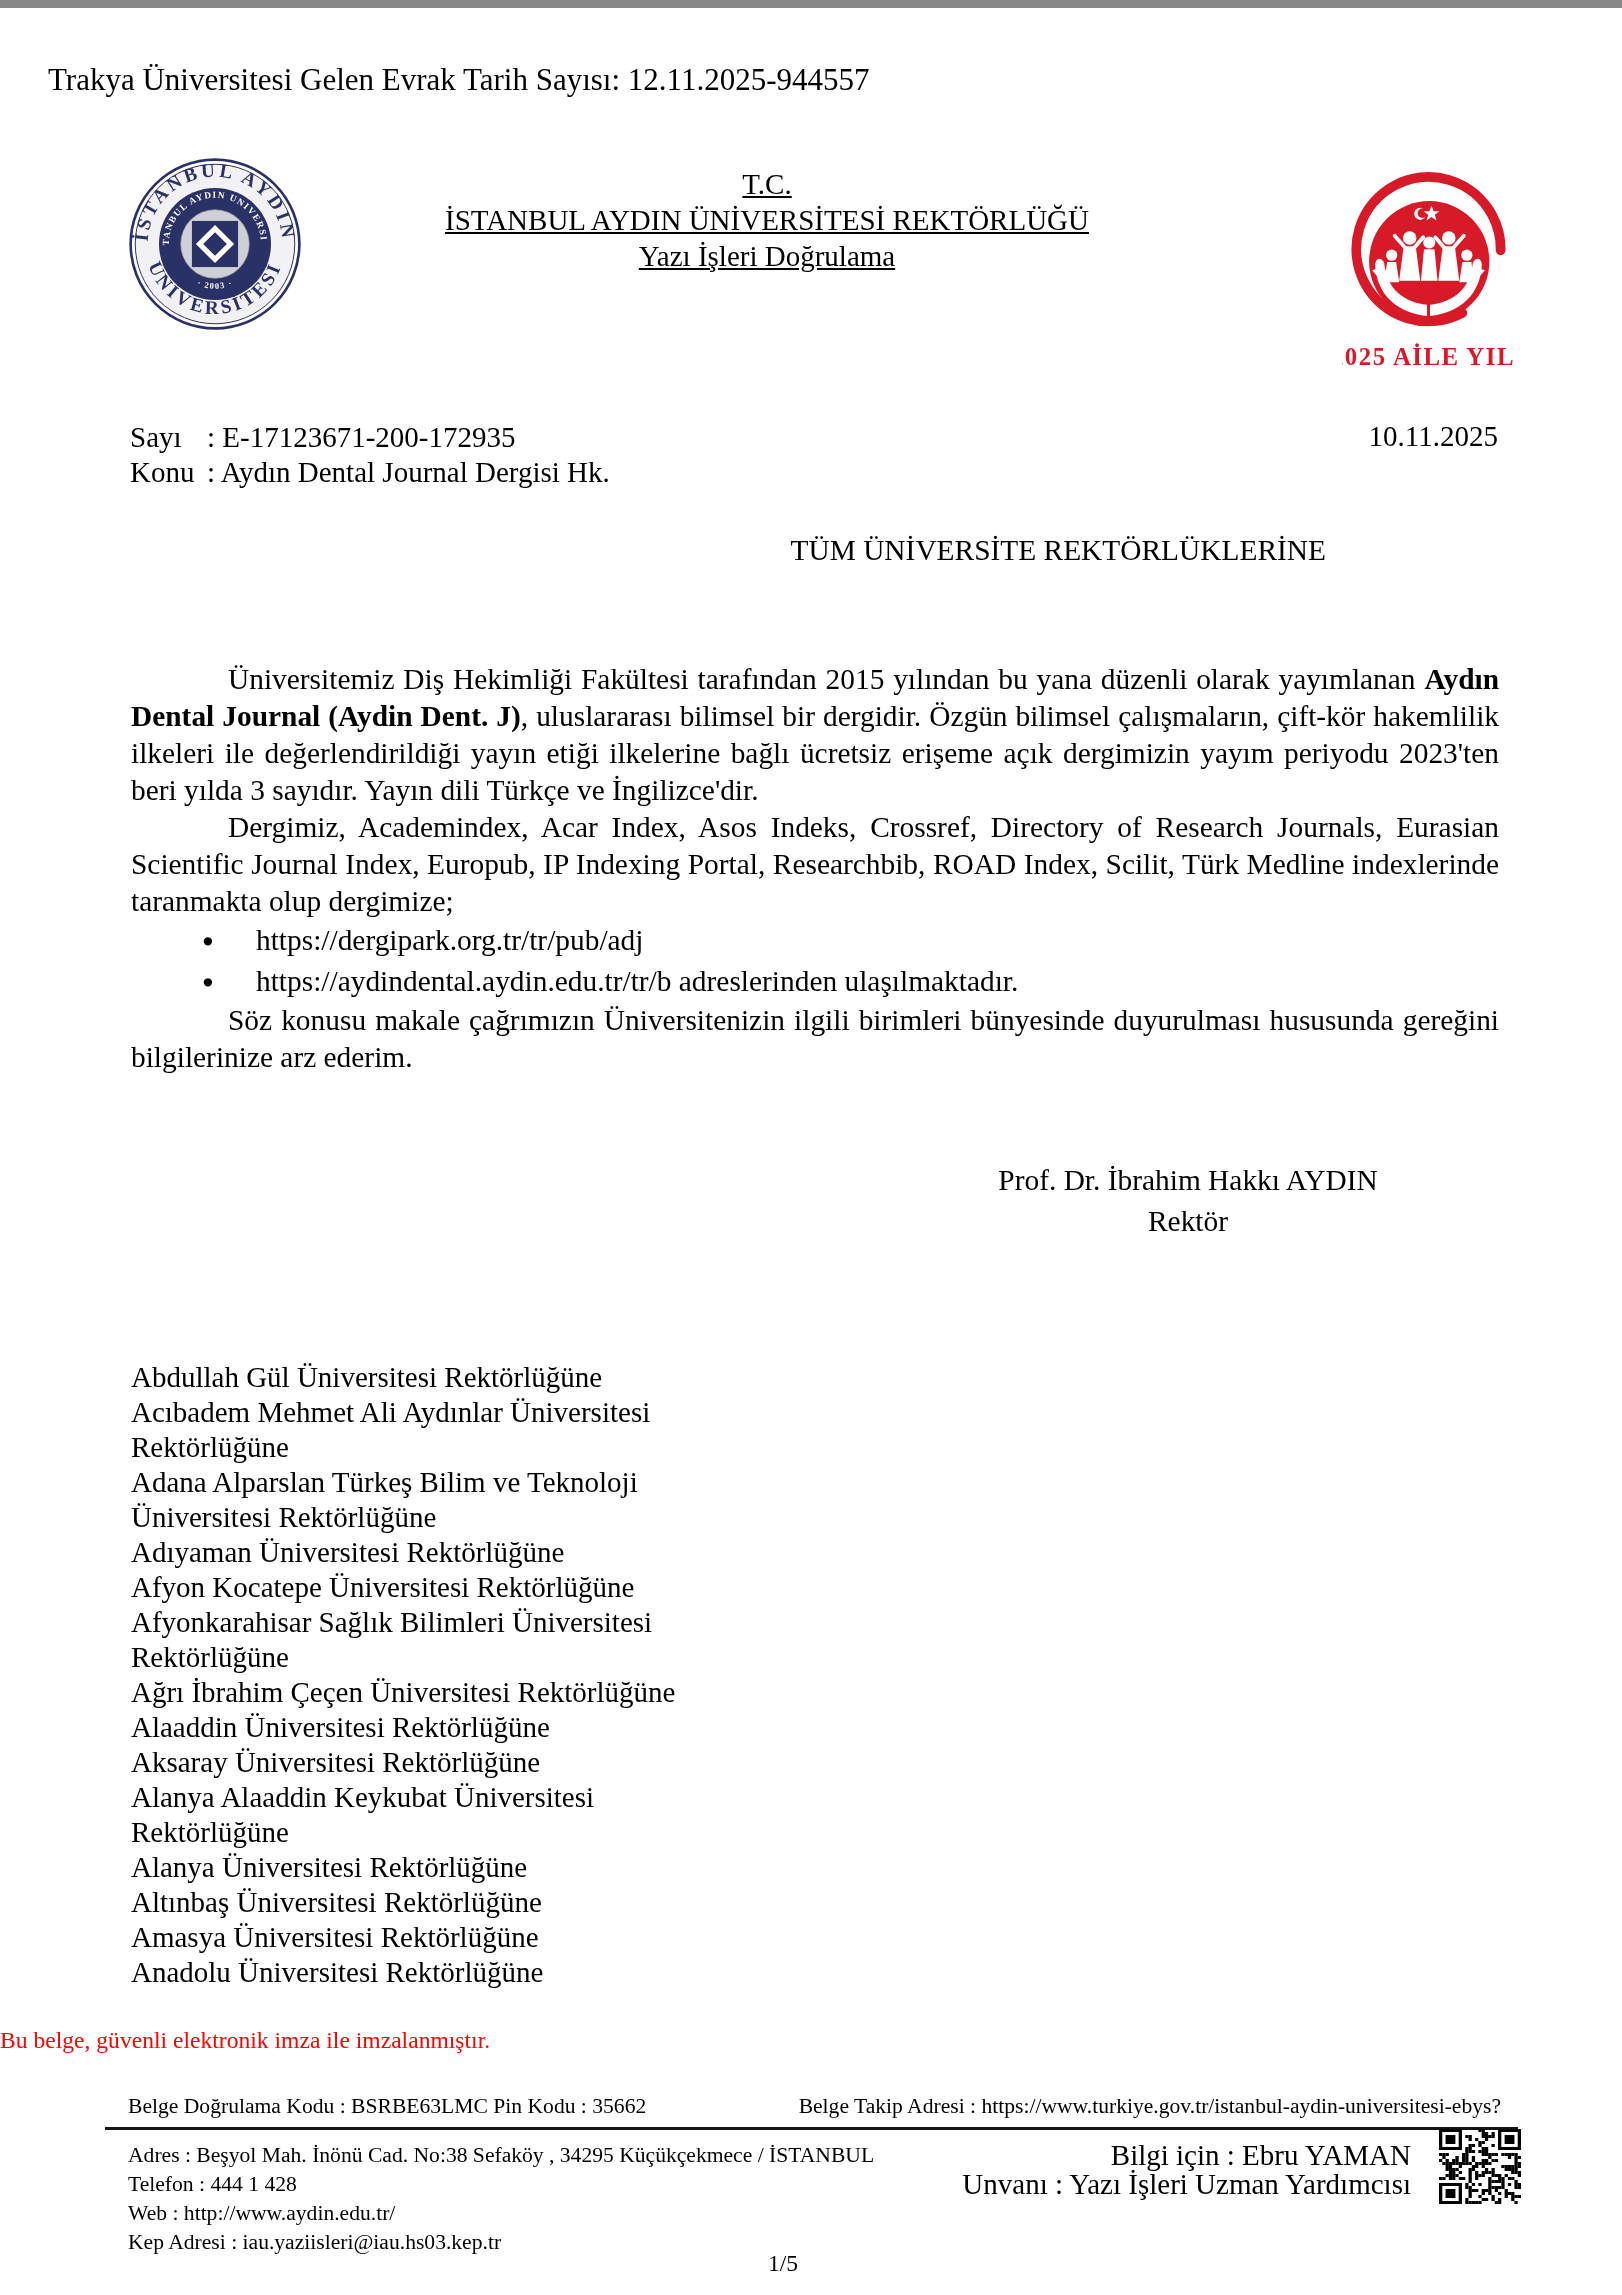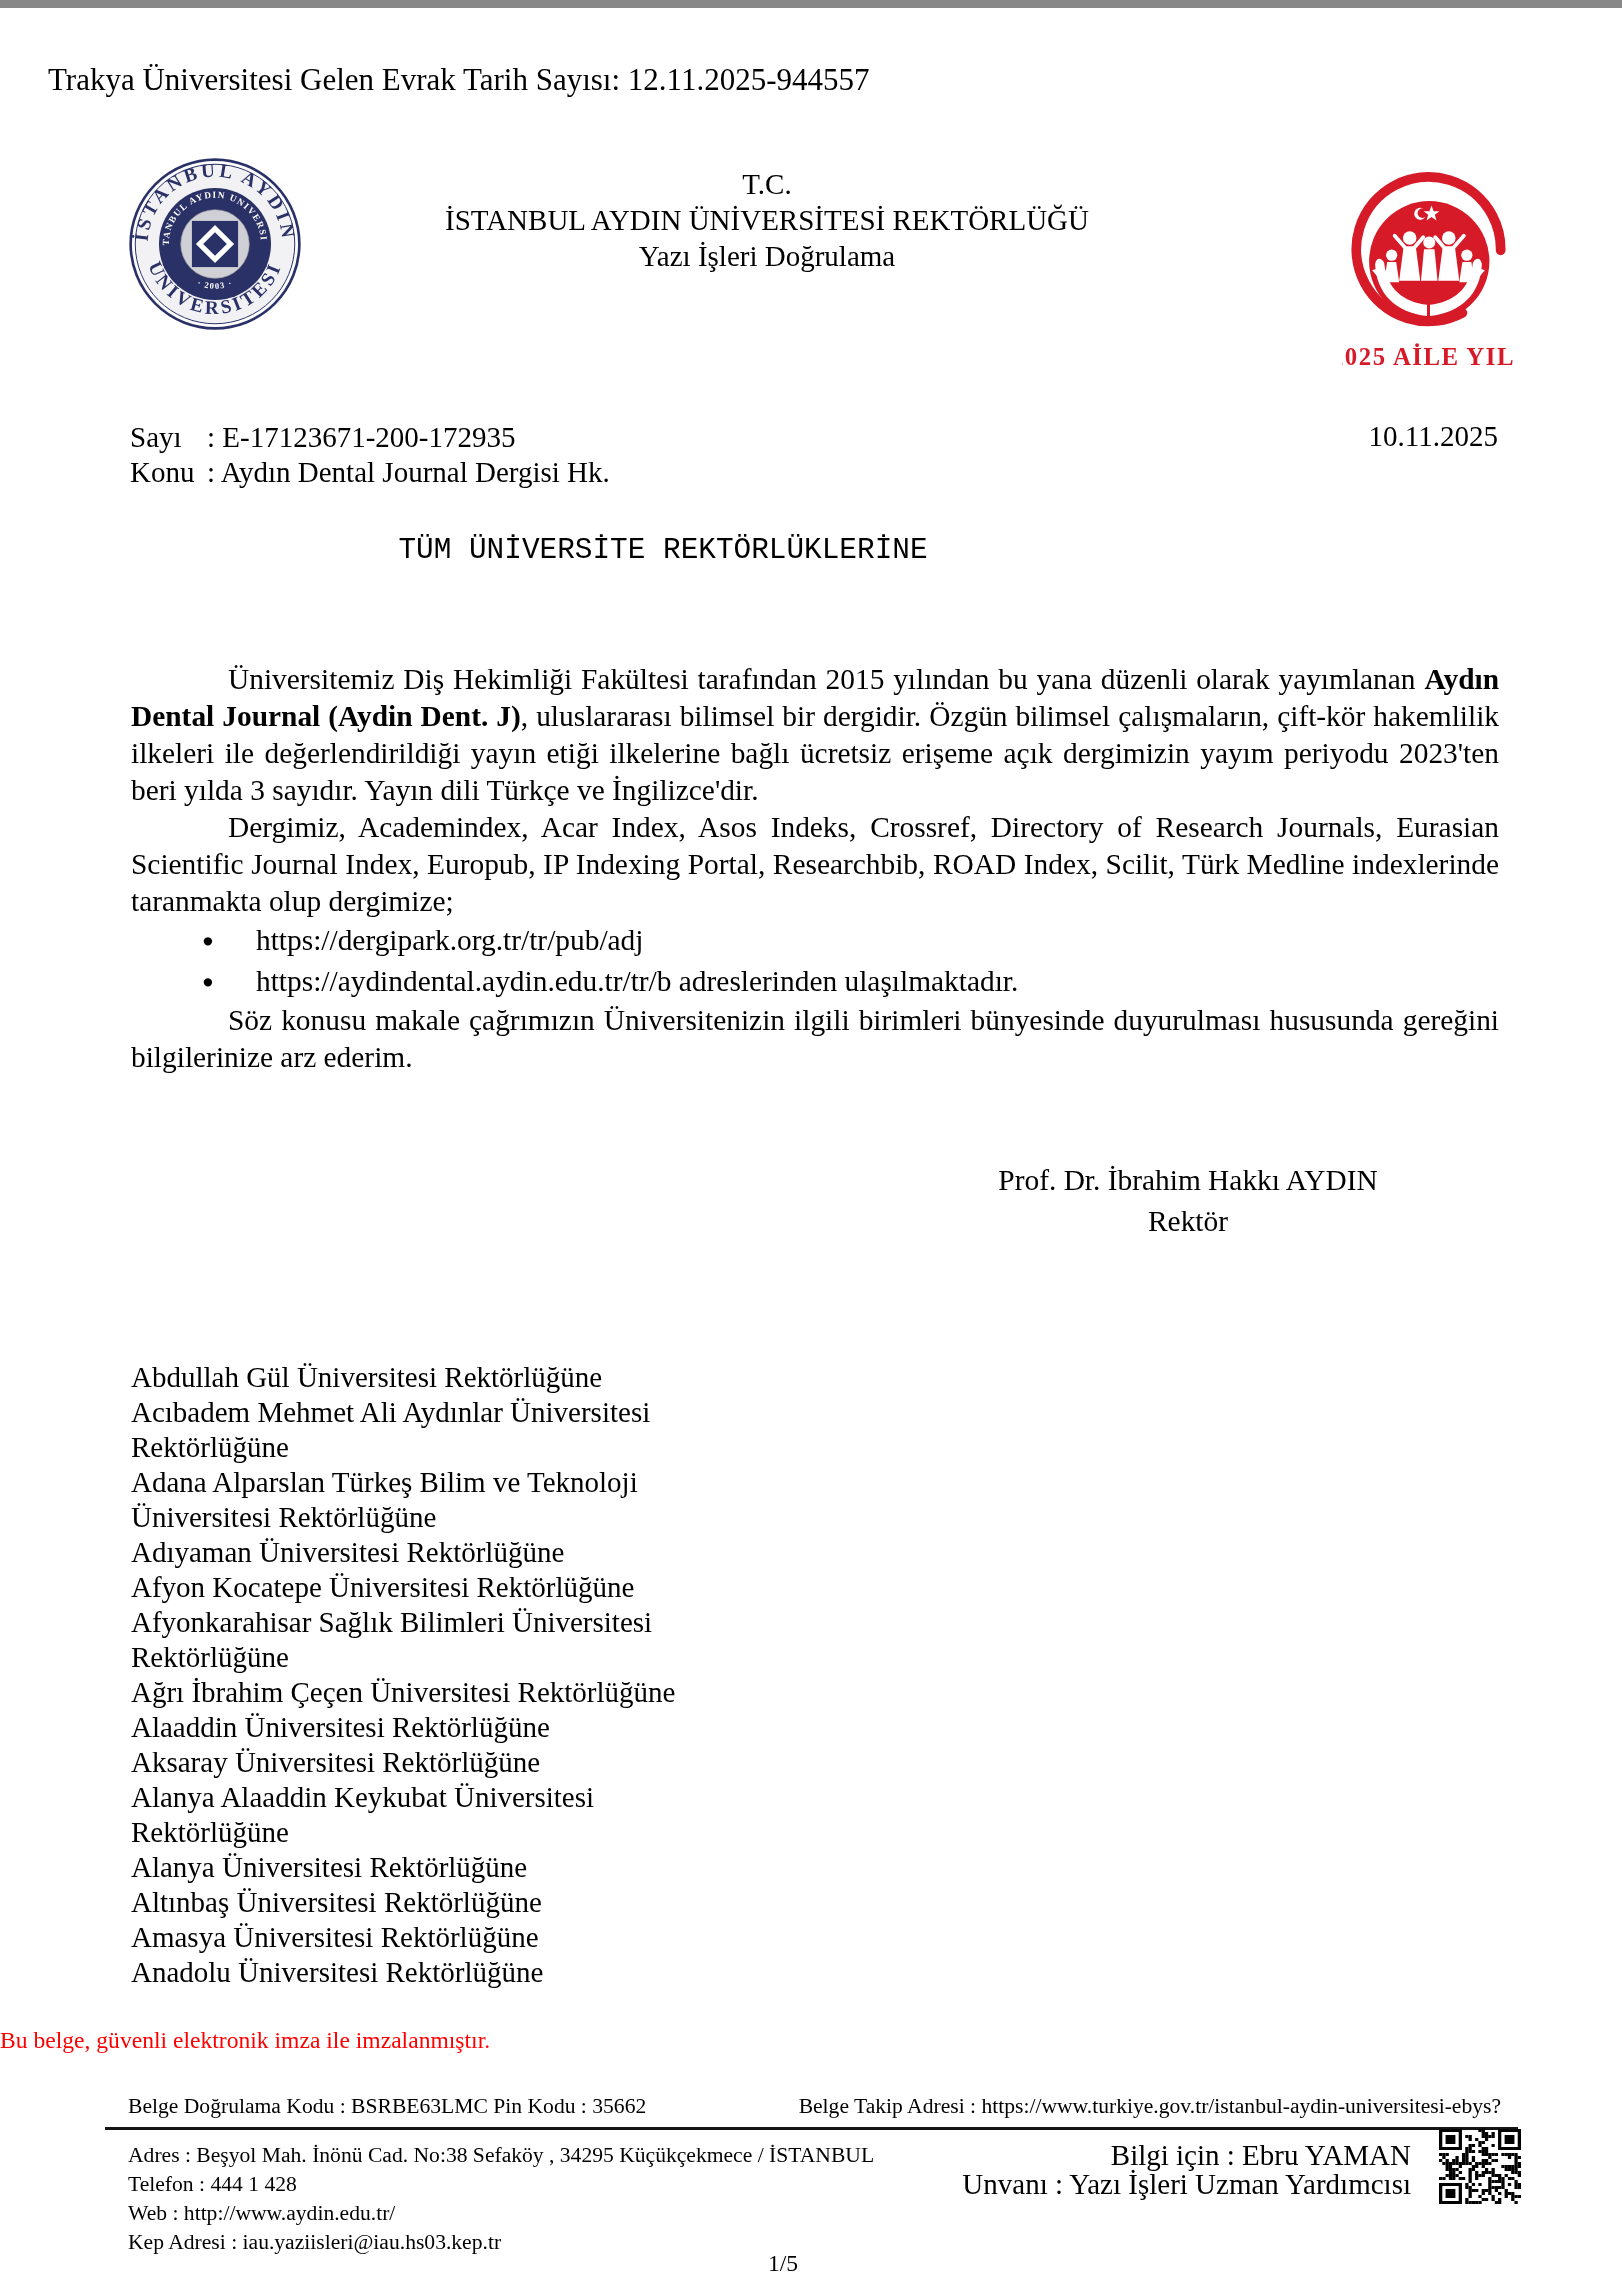--- a/index.html
+++ b/index.html
@@ -15,31 +15,31 @@
   }
   
   .stamp {
     position:absolute; left:48px; top:54px;
     font-size:31px; white-space:nowrap;
   }
   
   .seal { position:absolute; left:128px; top:149px; width:174px; height:174px; }
   .head-center {
     position:absolute; left:0; top:158px; width:1534px;
-    text-align:center; font-size:29px; line-height:36px;
+    text-align:center; font-size:29px; line-height:36px;text-decoration:underline;
   }
   .aile-logo { position:absolute; left:1327px; top:160px; width:203px; text-align:center; }
   .aile-logo svg { display:block; margin:0 auto; }
   
   .meta { position:absolute; left:130px; top:412px; font-size:29px; line-height:35px; }
   .meta-row { white-space:nowrap; }
   .meta-label { display:inline-block; width:77px; }
   .doc-date { position:absolute; right:124px; top:412px; font-size:29px; }
   
-  .addressee { position:absolute; left:0; top:526px; width:1326px; text-align:center; font-size:29.4px;font-family:Liberation Mono, monospace; }
+  .addressee { position:absolute; left:0; top:526px; width:1326px; text-align:right; font-size:29.4px; }
   
   .body-block { position:absolute; left:131px; top:653px; width:1368px; font-size:29.4px; line-height:37px; }
   .body-block p { text-align:justify; text-indent:97px; }
   .url-list { list-style:none; margin:0 0 0 71px; }
   .url-list li { position:relative; padding-left:54px; line-height:41px; text-align:left; }
   .url-list li::before {
     content:"●"; position:absolute; left:0; top:0;
     font-size:19.6px; line-height:41px;
   }
   

